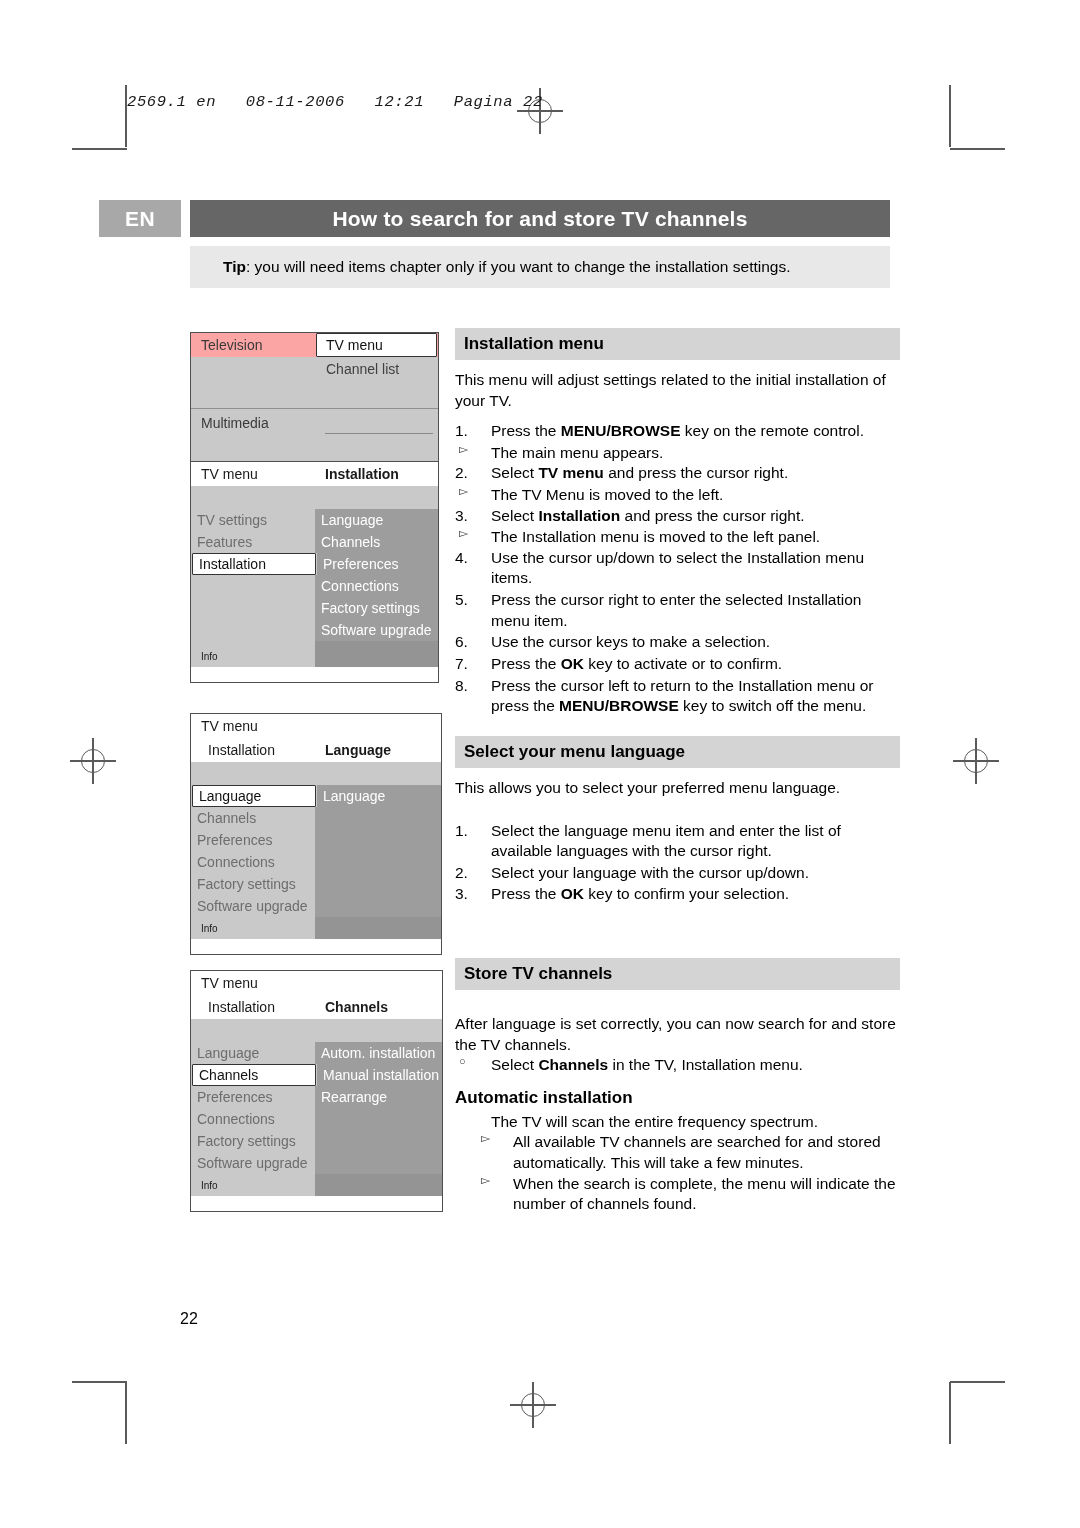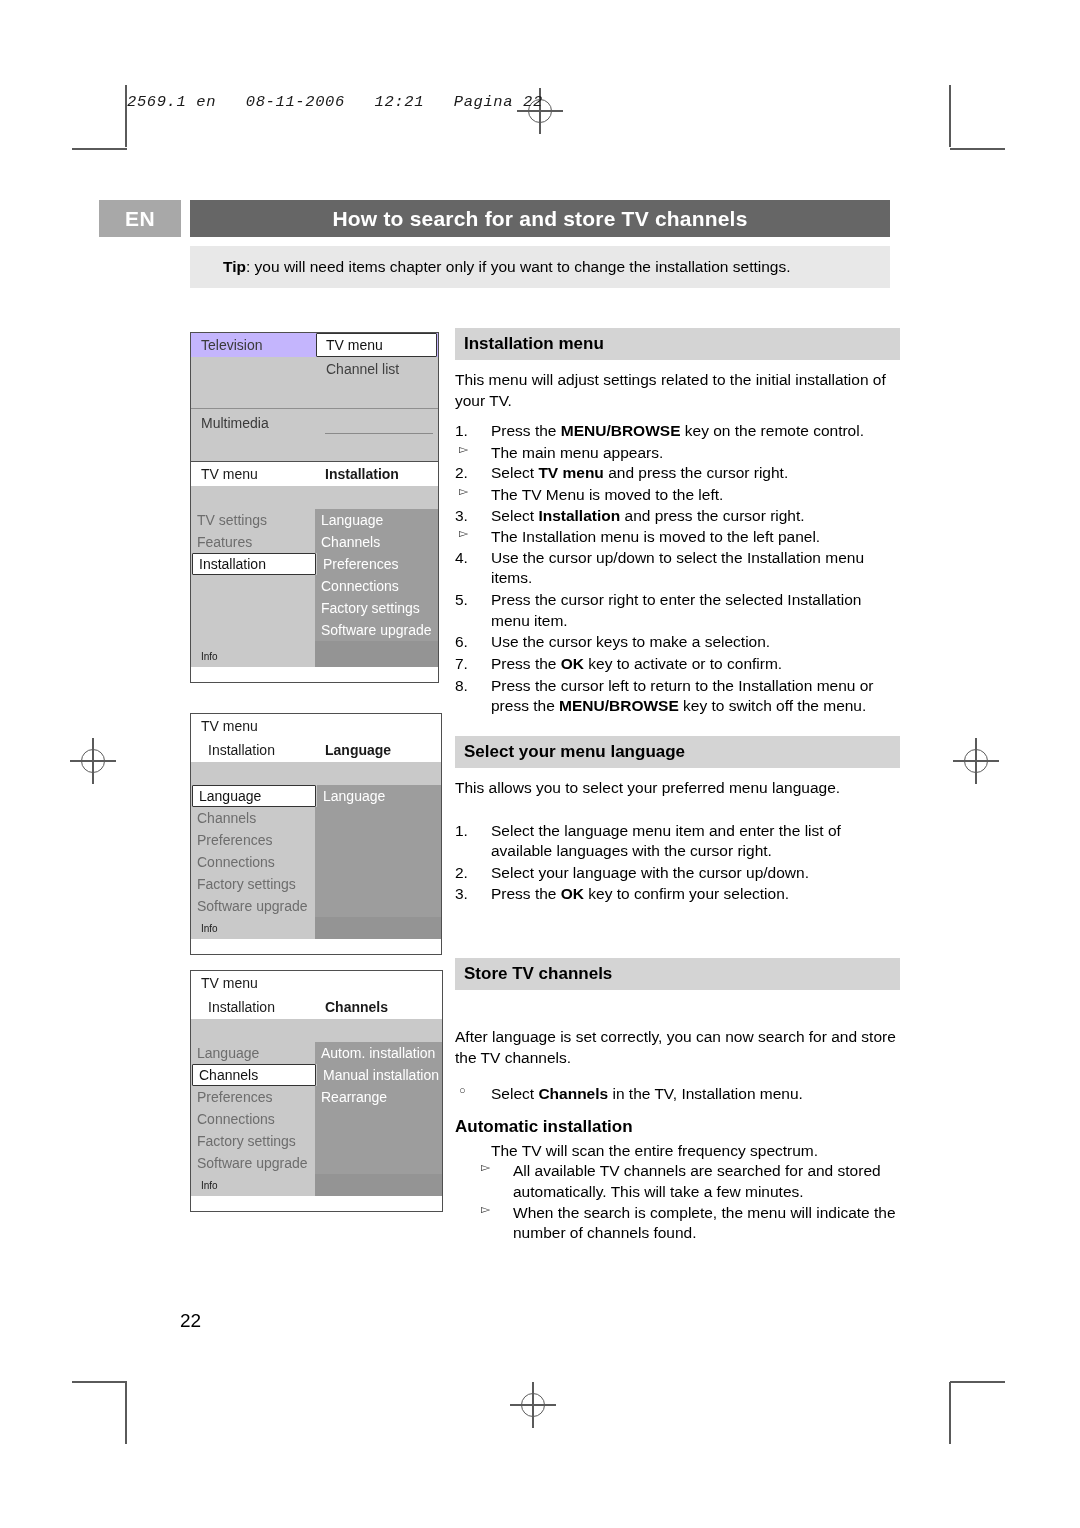--- a/index.html
+++ b/index.html
@@ -78,21 +78,21 @@
   .col-right { position: absolute; left: 455px; width: 445px; }
 
   .sec-head {
     background: #d4d4d4;
     font-weight: bold;
     font-size: 17px;
     padding: 6px 0 6px 9px;
     margin-bottom: 10px;
   }
   .para { font-size: 15.5px; line-height: 1.33; margin: 0 0 10px 0; }
-  .para.tight { margin-bottom: 16px; }
+  .para.tight { margin-bottom: 0; }
 
   ol.steps {
     margin: 0; padding: 0; list-style: none;
     font-size: 15.5px; line-height: 1.33;
   }
   ol.steps > li {
     position: relative;
     padding-left: 36px;
     margin-bottom: 1px;
   }
@@ -157,21 +157,21 @@
   .info {
     background: #ffffff; color: #1a1a1a;
     padding: 6px 0 20px 10px;
     font-size: 10px;
     border-top: 1px solid #9a9a9a;
   }
 
   .pagenum {
     position: absolute;
     left: 180px; top: 1310px;
-    font-size: 19px;
+    font-size: 16px;
   }
 </style>
 </head>
 <body>
 
 <div class="mark" style="left:125px; top:85px;  width:1.5px; height:62px;"></div>
 <div class="mark" style="left:72px;  top:148px; width:55px;  height:1.5px;"></div>
 <div class="mark" style="left:949px; top:85px;  width:1.5px; height:62px;"></div>
 <div class="mark" style="left:950px; top:148px; width:55px;  height:1.5px;"></div>
 <div class="mark" style="left:125px; top:1382px; width:1.5px; height:62px;"></div>
@@ -202,21 +202,21 @@
 
 <div class="slug">2569.1 en   08-11-2006   12:21   Pagina 22</div>
 
 <div class="lang-tab">EN</div>
 <div class="title-bar">How to search for and store TV channels</div>
 <div class="tip-bar">
   <span><b>Tip</b><span>: you will need items chapter only if you want to change the installation settings.</span></span>
 </div>
 
 <div class="tv" style="top:332px; width:249px;">
-  <div class="hdr" style="background:#c4b5fd;justify-content:flex-end;">
+  <div class="hdr" style="background:#fca5a5;justify-content:flex-end;">
     <div class="cell-l" style="color:#3a3a3a;">Television</div>
     <div class="cell-r" style="padding:0;">
       <div class="sel" style="padding:3px 0 3px 9px;">TV menu</div>
     </div>
   </div>
   <div class="row" style="background:#c9c9c9;">
     <div class="cell-l" style="height:34px;"></div>
     <div class="cell-r" style="color:#404040; padding:4px 0 0 11px;">Channel list</div>
   </div>
   <div class="row" style="background:#c9c9c9; height:18px; border-bottom:1px solid #8f8f8f;"></div>
@@ -368,21 +368,21 @@
   <div class="sec-head">Select your menu language</div>
   <p class="para" style="margin-bottom:22px;">This allows you to select your preferred menu language.</p>
   <ol class="steps">
     <li><span class="num">1.</span><span>Select the language menu item and enter the list of available languages with the cursor right.</span></li>
     <li><span class="num">2.</span><span>Select your language with the cursor up/down.</span></li>
     <li><span class="num">3.</span><span>Press the </span><b class="kw">OK</b><span> key to confirm your selection.</span></li>
   </ol>
 </div>
 
 <div class="col-right" style="top:958px;">
-  <div class="sec-head" style="margin-bottom:37px;">Store TV channels</div>
+  <div class="sec-head" style="margin-bottom:24px;">Store TV channels</div>
   <p class="para tight">After language is set correctly, you can now search for and store the TV channels.</p>
   <div class="sub sub-o">
     <span class="bullet">○</span><span>Select </span><b class="kw">Channels</b><span> in the TV, Installation menu.</span>
   </div>
   <div class="subhead">Automatic installation</div>
   <div class="indent">The TV will scan the entire frequency spectrum.</div>
   <div class="sub" style="padding-left:58px;">
     <span class="bullet" style="left:26px;">▻</span><span>All available TV channels are searched for and stored automatically. This will take a few minutes.</span>
   </div>
   <div class="sub" style="padding-left:58px;">

